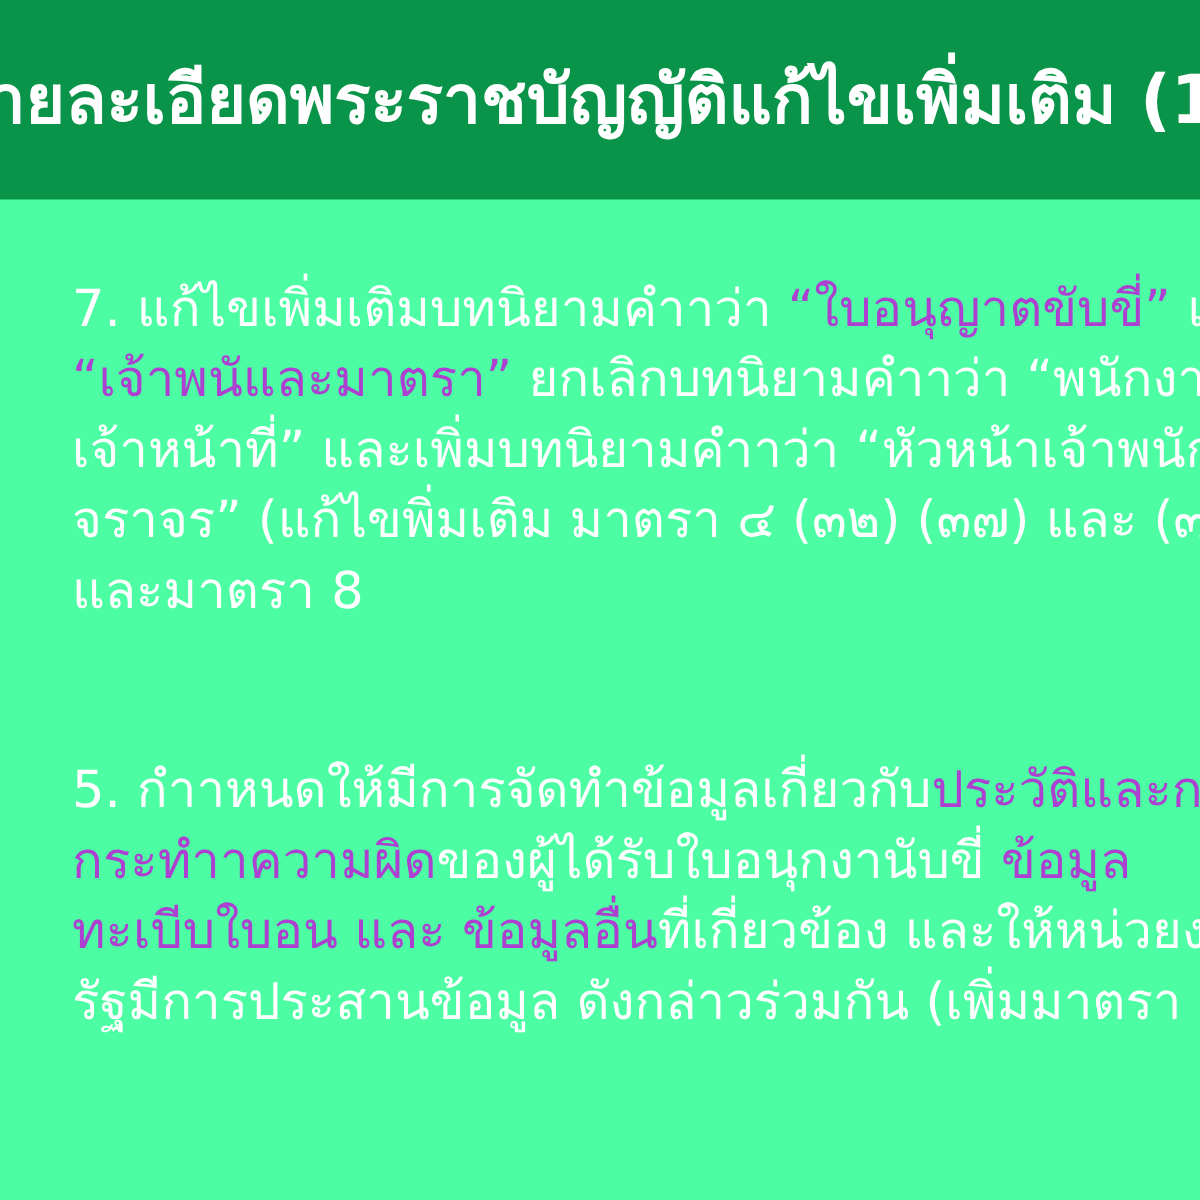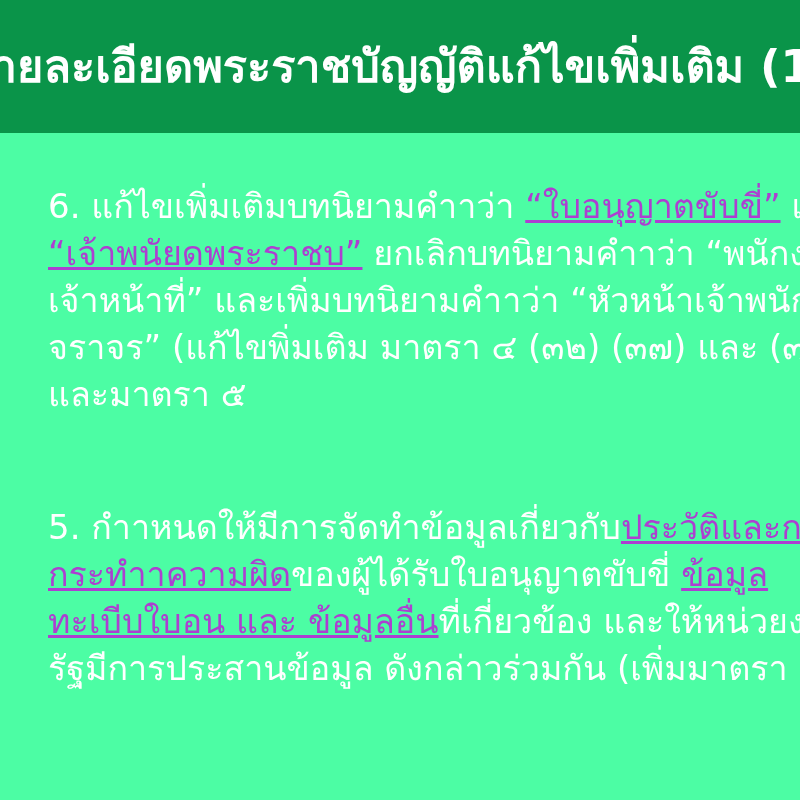--- a/index.html
+++ b/index.html
@@ -45,37 +45,37 @@
   .paragraph + .paragraph {
     margin-top: 86px;
   }
   .line {
     font-size: 34px;
     line-height: 47px;
     white-space: nowrap;
     font-weight: 500;
   }
   .seg.white  { color: var(--text-white, #ffffff); }
-  .seg.purple { color: var(--text-purple, #ad3fd1); text-decoration: underline; }
+  .seg.purple { color: var(--text-purple, #ad3fd1); }
 </style>
 </head>
 <body>
 
 <div class="page">
   <div class="header">
     <div class="title">รายละเอียดพระราชบัญญัติแก้ไขเพิ่มเติม (1)</div>
   </div>
   <div class="content">
     <div class="paragraph">
-        <div class="line"><span class="seg white">6. แก้ไขเพิ่มเติมบทนิยามคำาว่า </span><span class="seg purple">“ใบอนุญาตขับขี่”</span><span class="seg white"> และ</span></div>
-        <div class="line"><span class="seg purple">“เจ้าพนัยดพระราชบ”</span><span class="seg white"> ยกเลิกบทนิยามคำาว่า “พนักงาน</span></div>
+        <div class="line"><span class="seg white">7. แก้ไขเพิ่มเติมบทนิยามคำาว่า </span><span class="seg purple">“ใบอนุญาตขับขี่”</span><span class="seg white"> และ</span></div>
+        <div class="line"><span class="seg purple">“เจ้าพนัและมาตรา”</span><span class="seg white"> ยกเลิกบทนิยามคำาว่า “พนักงาน</span></div>
         <div class="line"><span class="seg white">เจ้าหน้าที่” และเพิ่มบทนิยามคำาว่า “หัวหน้าเจ้าพนักงาน</span></div>
         <div class="line"><span class="seg white">จราจร” (แก้ไขพิ่มเติม มาตรา ๔ (๓๒) (๓๗) และ (๓๘ )</span></div>
-        <div class="line"><span class="seg white">และมาตรา ๕</span></div>
+        <div class="line"><span class="seg white">และมาตรา 8</span></div>
       </div>
     <div class="paragraph">
         <div class="line"><span class="seg white">5. กำาหนดให้มีการจัดทำข้อมูลเกี่ยวกับ</span><span class="seg purple">ประวัติและการ</span></div>
-        <div class="line"><span class="seg purple">กระทำาความผิด</span><span class="seg white">ของผู้ได้รับใบอนุญาตขับขี่ </span><span class="seg purple">ข้อมูล</span></div>
+        <div class="line"><span class="seg purple">กระทำาความผิด</span><span class="seg white">ของผู้ได้รับใบอนุกงานับขี่ </span><span class="seg purple">ข้อมูล</span></div>
         <div class="line"><span class="seg purple">ทะเบีบใบอน และ ข้อมูลอื่น</span><span class="seg white">ที่เกี่ยวข้อง และให้หน่วยงานของ</span></div>
         <div class="line"><span class="seg white">รัฐมีการประสานข้อมูล ดังกล่าวร่วมกัน (เพิ่มมาตรา ๔/๑)</span></div>
       </div>
   </div>
 </div>
 
 </body></html>

